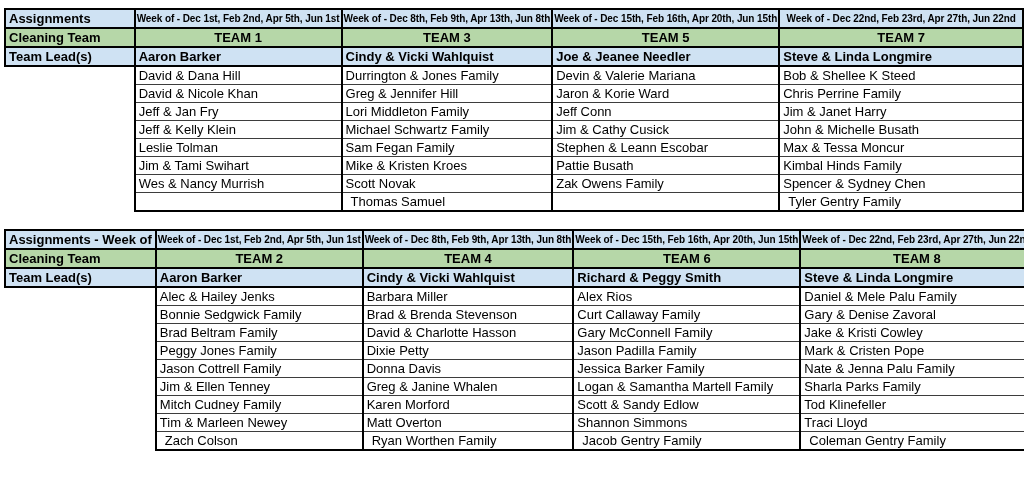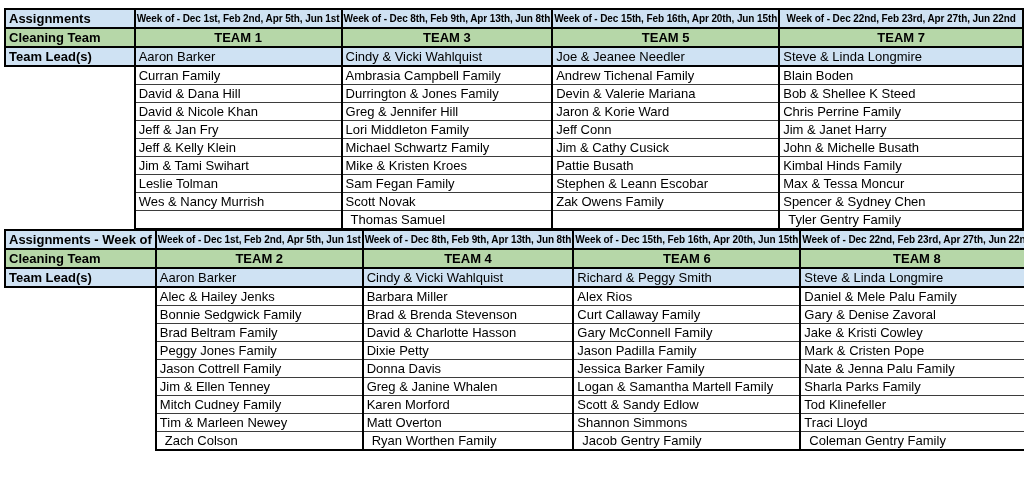--- a/index.html
+++ b/index.html
@@ -23,21 +23,21 @@
   td {
     height: 17.5px;
     font-size: 13px;
     line-height: 17px;
     color: #000;
     padding: 0 3px;
     white-space: nowrap;
     overflow: hidden;
     box-sizing: border-box;
   }
-  .hdr { border: 2px solid var(--border-dark, #000); }
+  .hdr { border: 2px solid var(--border-dark, #000); font-weight: bold; }
   .blue  { background: var(--blue,  #cfe2f3); }
   .green { background: var(--green, #b6d7a8); margin-top: 44px; }
   .bold  { font-weight: 700; }
   .week {
     font-size: 10px;
     text-align: center;
     padding: 0 1px;
     letter-spacing: -0.1px;
   }
   .team { text-align: center; }
@@ -78,27 +78,20 @@
       </tr>
       <tr>
         <td class="hdr blue bold">Team Lead(s)</td>
         <td class="hdr blue">Aaron Barker</td>
         <td class="hdr blue">Cindy &amp; Vicki Wahlquist</td>
         <td class="hdr blue">Joe &amp; Jeanee Needler</td>
         <td class="hdr blue">Steve &amp; Linda Longmire</td>
       </tr>
       <tr>
         <td class="noborder"></td>
-        <td class="member">Curran Family</td>
-        <td class="member">Ambrasia Campbell Family</td>
-        <td class="member">Andrew Tichenal Family</td>
-        <td class="member">Blain Boden</td>
-      </tr>
-      <tr>
-        <td class="noborder"></td>
         <td class="member">David &amp; Dana Hill</td>
         <td class="member">Durrington &amp; Jones Family</td>
         <td class="member">Devin &amp; Valerie Mariana</td>
         <td class="member">Bob &amp; Shellee K Steed</td>
       </tr>
       <tr>
         <td class="noborder"></td>
         <td class="member">David &amp; Nicole Khan</td>
         <td class="member">Greg &amp; Jennifer Hill</td>
         <td class="member">Jaron &amp; Korie Ward</td>
@@ -113,31 +106,31 @@
       </tr>
       <tr>
         <td class="noborder"></td>
         <td class="member">Jeff &amp; Kelly Klein</td>
         <td class="member">Michael Schwartz Family</td>
         <td class="member">Jim &amp; Cathy Cusick</td>
         <td class="member">John &amp; Michelle Busath</td>
       </tr>
       <tr>
         <td class="noborder"></td>
+        <td class="member">Leslie Tolman</td>
+        <td class="member">Sam Fegan Family</td>
+        <td class="member">Stephen &amp; Leann Escobar</td>
+        <td class="member">Max &amp; Tessa Moncur</td>
+      </tr>
+      <tr>
+        <td class="noborder"></td>
         <td class="member">Jim &amp; Tami Swihart</td>
         <td class="member">Mike &amp; Kristen Kroes</td>
         <td class="member">Pattie Busath</td>
         <td class="member">Kimbal Hinds Family</td>
-      </tr>
-      <tr>
-        <td class="noborder"></td>
-        <td class="member">Leslie Tolman</td>
-        <td class="member">Sam Fegan Family</td>
-        <td class="member">Stephen &amp; Leann Escobar</td>
-        <td class="member">Max &amp; Tessa Moncur</td>
       </tr>
       <tr>
         <td class="noborder"></td>
         <td class="member">Wes &amp; Nancy Murrish</td>
         <td class="member">Scott Novak</td>
         <td class="member">Zak Owens Family</td>
         <td class="member">Spencer &amp; Sydney Chen</td>
       </tr>
       <tr>
         <td class="noborder"></td>

